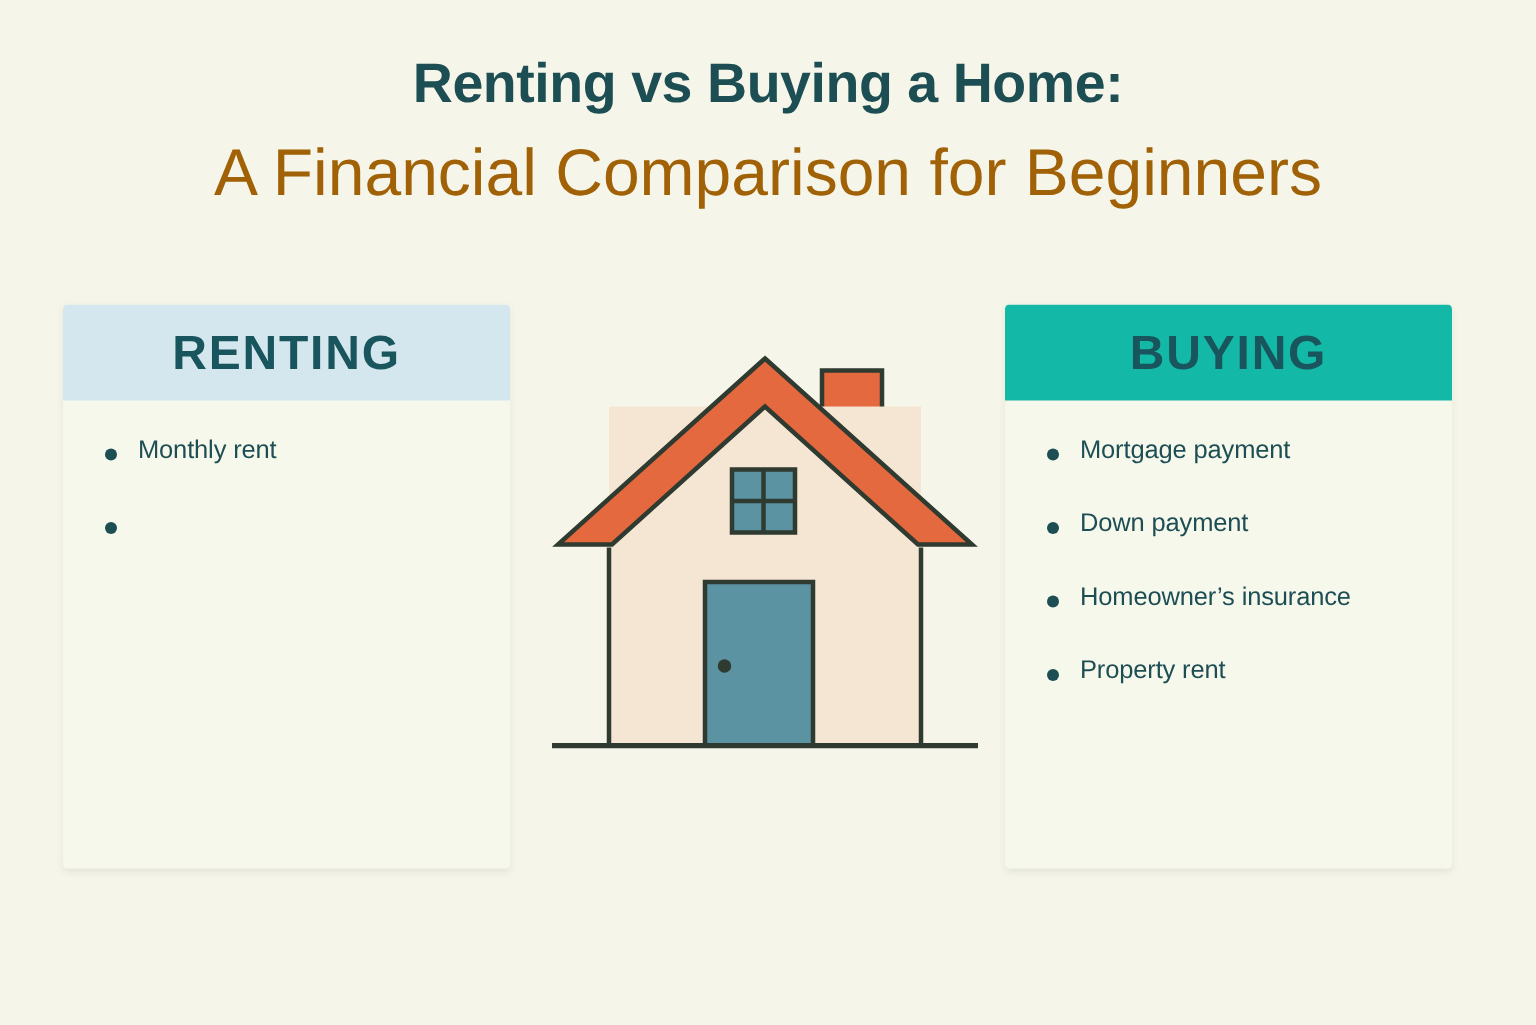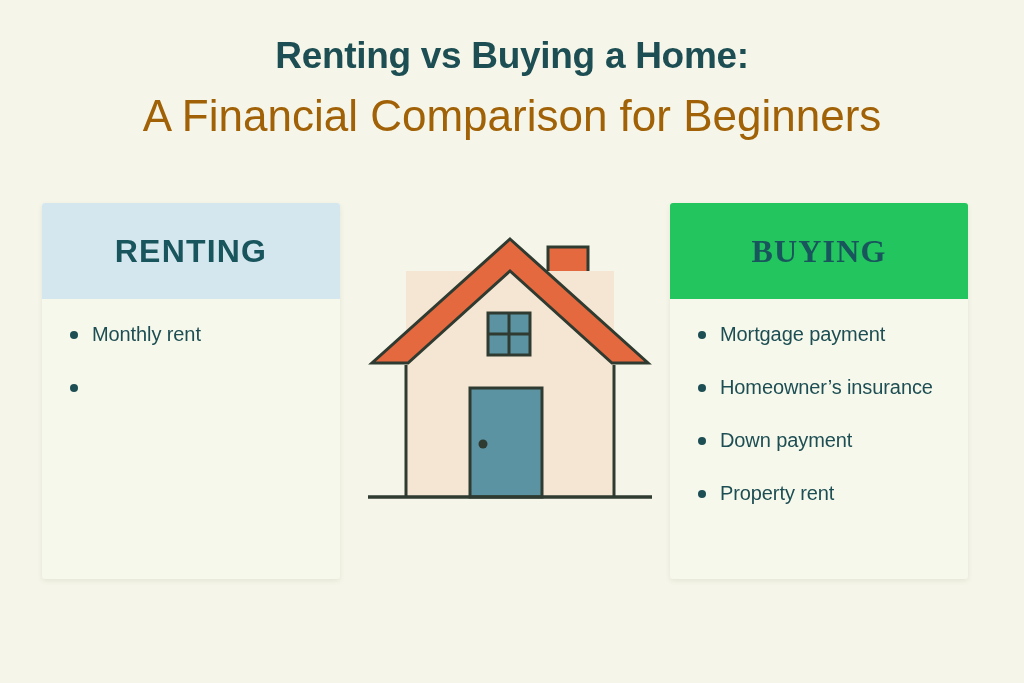--- a/index.html
+++ b/index.html
@@ -60,28 +60,28 @@
     background: #f7f8ec;
     border-radius: 3px;
     box-shadow: 0 2px 5px rgba(90, 90, 60, 0.10);
     overflow: hidden;
   }
 
   .card-renting { left: 42px; }
   .card-buying  { left: 670px; }
 
   .card-header {
-    height: 96px;
+    height: 64px;
     display: flex;
     align-items: center;
     justify-content: center;
   }
 
   .card-header-renting { background: #d4e7ee; }
-  .card-header-buying  { background: #22c55e; font-family: Liberation Serif, serif; }
+  .card-header-buying  { background: #14b8a6; }
 
   .card-title {
     font-size: 32px;
     font-weight: bold;
     letter-spacing: 1.2px;
     color: #19555c;
   }
 
   .card-body {
     padding: 22px 20px 20px 28px;
@@ -104,21 +104,21 @@
     flex: 0 0 auto;
     width: 8px;
     height: 8px;
     border-radius: 50%;
     background: #1d4e53;
     margin-top: 10px;
     margin-right: 14px;
   }
 
   .bullet-text {
-    font-size: 20px;
+    font-size: 17px;
     font-weight: normal;
     color: #1d4e53;
     letter-spacing: -0.1px;
   }
 
   
   .house-wrap {
     position: absolute;
     left: 360px;
     top: 225px;
@@ -160,25 +160,25 @@
       <span class="card-title">BUYING</span>
     </div>
     <div class="card-body">
       <ul class="bullet-list">
         <li class="bullet-item">
           <span class="bullet-dot"></span>
           <span class="bullet-text">Mortgage payment</span>
         </li>
         <li class="bullet-item">
           <span class="bullet-dot"></span>
+          <span class="bullet-text">Down payment</span>
+        </li>
+        <li class="bullet-item">
+          <span class="bullet-dot"></span>
           <span class="bullet-text">Homeowner’s insurance</span>
-        </li>
-        <li class="bullet-item">
-          <span class="bullet-dot"></span>
-          <span class="bullet-text">Down payment</span>
         </li>
         <li class="bullet-item">
           <span class="bullet-dot"></span>
           <span class="bullet-text">Property rent</span>
         </li>
       </ul>
     </div>
   </div>
 
   <div class="house-wrap">

